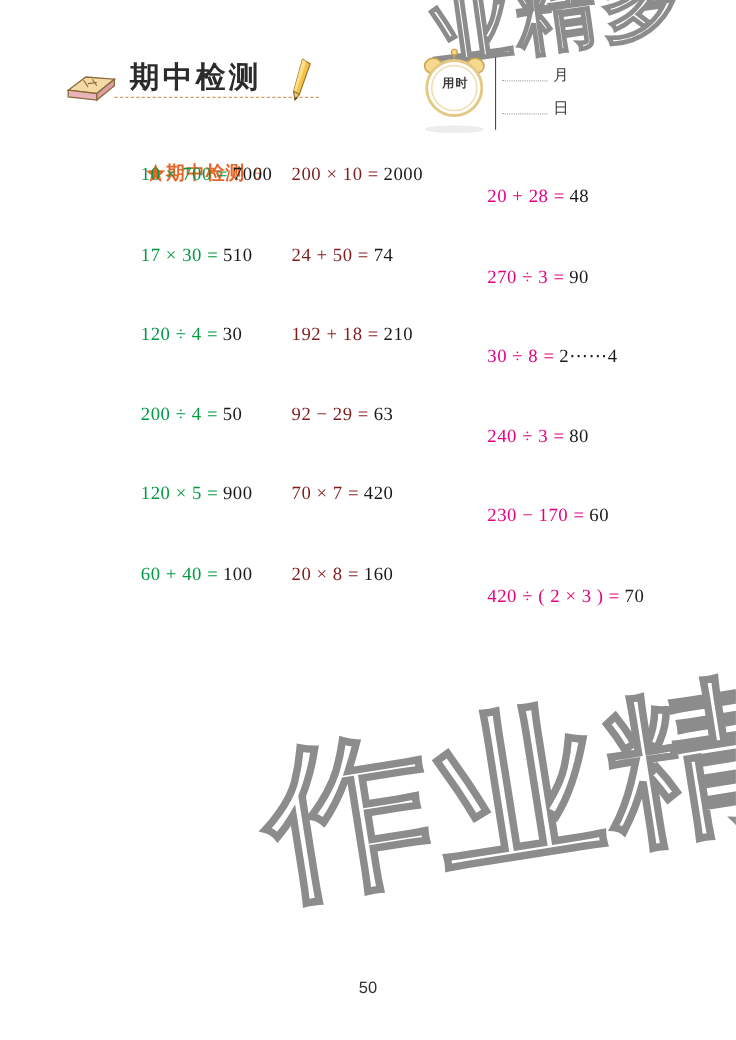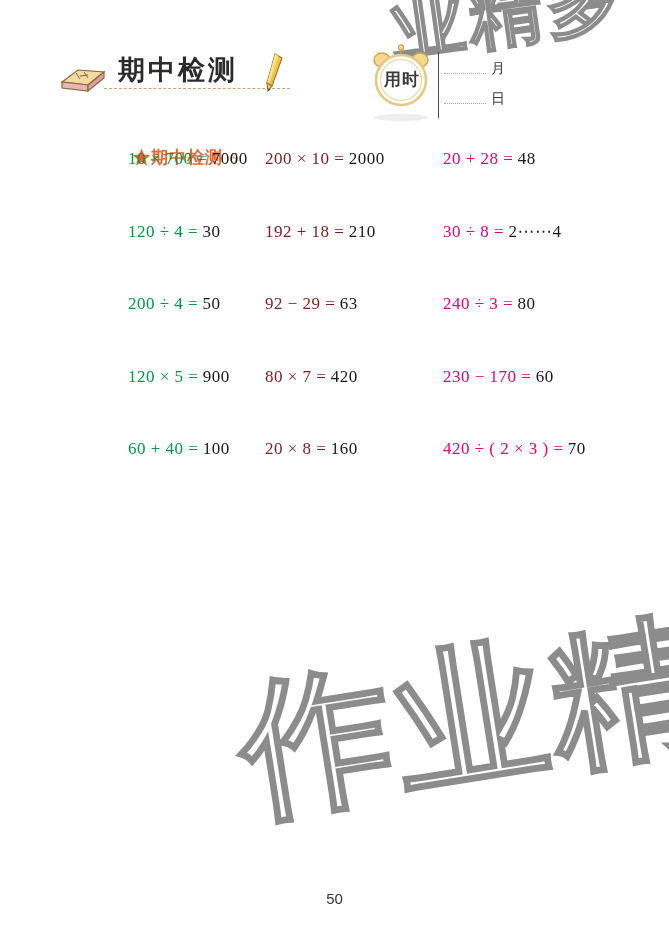--- a/index.html
+++ b/index.html
@@ -44,20 +44,21 @@
     top: 604px;
     transform: rotate(-9deg);
   }
 
   
   .page {
     position: relative;
     z-index: 10;
     width: 564px;
     height: 945px;
+    padding-left: 12px;
   }
 
   .header {
     position: absolute;
     left: 0;
     top: 46px;
     width: 669px;
     height: 96px;
   }
 
@@ -134,21 +135,21 @@
     width: 62px;
     height: 66px;
   }
   .clock-label {
     position: absolute;
     left: 16px;
     top: 24px;
     width: 40px;
     text-align: center;
     font-family: "DejaVu Sans", sans-serif;
-    font-size: 17px;
+    font-size: 11px;
     font-weight: 700;
     color: #3a3a3a;
     letter-spacing: 1px;
   }
   .clock-shadow {
     position: absolute;
     left: 8px;
     top: 70px;
     width: 54px;
     height: 7px;
@@ -196,21 +197,21 @@
     height: 72.5px;
   }
   .pcell {
     position: absolute;
     font-size: 17px;
     white-space: nowrap;
     line-height: 1;
   }
   .pcell.c0 { left: 80px; margin-left: 48px; }
   .pcell.c1 { left: 265px; }
-  .pcell.c2 { left: 443px; }
+  .pcell.c2 { left: 443px; margin-top: 20px; }
 
   .expr { letter-spacing: 0.5px; }
   .expr.green { color: #009944; }
   .expr.blue  { color: #7f1d1d; }
   .expr.pink  { color: #e4007f; }
   .ans { color: #1a1a1a; letter-spacing: 0.5px; }
 
   
   .page-number {
     position: absolute;
@@ -286,32 +287,37 @@
     </div>
   </div>
 
   <div class="problems" id="problems-grid">
       <div class="prow">
         <div class="pcell c0"><span class="expr green">10 × 700 =</span> <span class="ans">7000</span></div>
         <div class="pcell c1"><span class="expr blue">200 × 10 =</span> <span class="ans">2000</span></div>
         <div class="pcell c2"><span class="expr pink">20 + 28 =</span> <span class="ans">48</span></div>
       </div>
       <div class="prow">
+        <div class="pcell c0"><span class="expr green">17 × 30 =</span> <span class="ans">510</span></div>
+        <div class="pcell c1"><span class="expr blue">24 + 50 =</span> <span class="ans">74</span></div>
+        <div class="pcell c2"><span class="expr pink">270 ÷ 3 =</span> <span class="ans">90</span></div>
+      </div>
+      <div class="prow">
         <div class="pcell c0"><span class="expr green">120 ÷ 4 =</span> <span class="ans">30</span></div>
         <div class="pcell c1"><span class="expr blue">192 + 18 =</span> <span class="ans">210</span></div>
         <div class="pcell c2"><span class="expr pink">30 ÷ 8 =</span> <span class="ans">2⋯⋯4</span></div>
       </div>
       <div class="prow">
         <div class="pcell c0"><span class="expr green">200 ÷ 4 =</span> <span class="ans">50</span></div>
         <div class="pcell c1"><span class="expr blue">92 − 29 =</span> <span class="ans">63</span></div>
         <div class="pcell c2"><span class="expr pink">240 ÷ 3 =</span> <span class="ans">80</span></div>
       </div>
       <div class="prow">
         <div class="pcell c0"><span class="expr green">120 × 5 =</span> <span class="ans">900</span></div>
-        <div class="pcell c1"><span class="expr blue">80 × 7 =</span> <span class="ans">420</span></div>
+        <div class="pcell c1"><span class="expr blue">70 × 7 =</span> <span class="ans">420</span></div>
         <div class="pcell c2"><span class="expr pink">230 − 170 =</span> <span class="ans">60</span></div>
       </div>
       <div class="prow">
         <div class="pcell c0"><span class="expr green">60 + 40 =</span> <span class="ans">100</span></div>
         <div class="pcell c1"><span class="expr blue">20 × 8 =</span> <span class="ans">160</span></div>
         <div class="pcell c2"><span class="expr pink">420 ÷ ( 2 × 3 ) =</span> <span class="ans">70</span></div>
       </div>
     </div>
 
   <div class="page-number">50</div>

